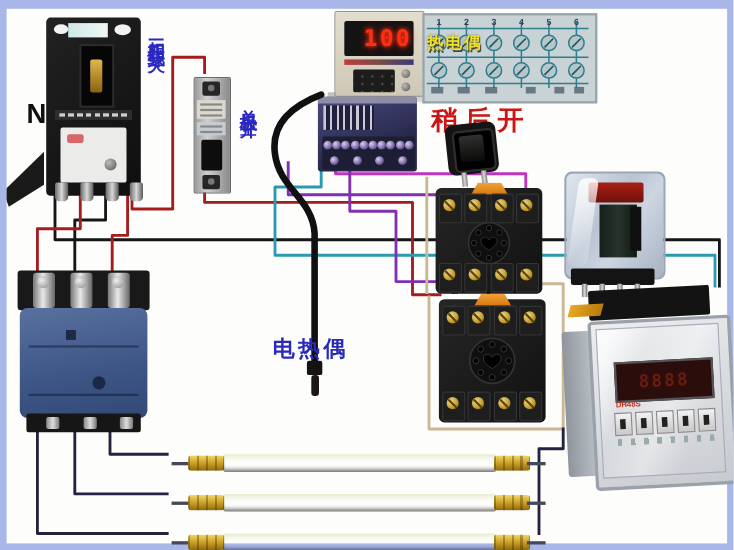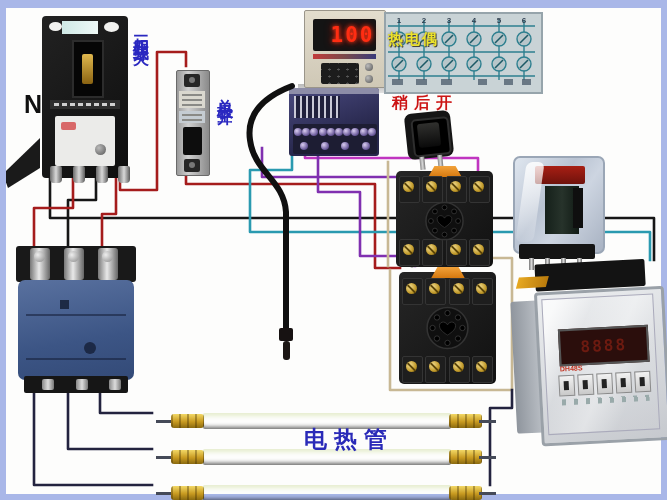--- a/index.html
+++ b/index.html
@@ -272,21 +272,21 @@
             <rect x="30" y="65" width="11" height="6"></rect>
             <rect x="55" y="65" width="11" height="6"></rect>
             <rect x="92" y="65" width="9" height="6"></rect>
             <rect x="118" y="65" width="9" height="6"></rect>
             <rect x="136" y="65" width="9" height="6"></rect>
       </g>
     </svg>
   </div>
   <div class="abs ylabel" style="left:382px;top:22px;font-size:15px;letter-spacing:2px;">热电偶</div>
 
-  <div class="abs rlabel" style="left:386px;top:85px;font-size:16px;letter-spacing:6px;">稍后开</div>
+  <div class="abs rlabel" style="left:386px;top:85px;font-size:24px;letter-spacing:6px;">稍后开</div>
   <div class="abs rocker">
     <div class="abs rk-bez">
       <div class="abs rk-key"></div>
     </div>
     <div class="abs rk-pin" style="left:11px;"></div>
     <div class="abs rk-pin" style="left:29px;"></div>
   </div>
 
   <div class="abs socket" style="left:390px;top:163px;height:96px;">
     <div class="abs clip"></div>
@@ -432,20 +432,21 @@
       <div class="abs ct-bt" style="left:52px;"></div>
       <div class="abs ct-bt" style="left:85px;"></div>
     </div>
   </div>
 
   <svg class="abs" style="left:0;top:0" width="655" height="486" viewBox="6 8 655 486">
     <path d="M 292,86 C 266,96 246,112 250,140 C 254,172 284,180 286,212 L 286,330" fill="none" stroke="#101010" stroke-width="6" stroke-linecap="round"></path>
     <rect x="279" y="328" width="14" height="13" rx="2" fill="#171212"></rect>
     <rect x="283" y="341" width="7" height="19" rx="3" fill="#1c1715"></rect>
   </svg>
+  <div class="abs blabel" style="left:242px;top:296px;font-size:20px;letter-spacing:3px;">电热偶</div>
 
   <div class="abs tube" style="top:404px;">
     <div class="abs tb-pin" style="left:0;"></div>
     <div class="abs tb-brass" style="left:15px;"></div>
     <div class="abs tb-body"></div>
     <div class="abs tb-brass" style="left:293px;"></div>
     <div class="abs tb-pin" style="left:323px;"></div>
   </div>
   <div class="abs tube" style="top:440px;">
     <div class="abs tb-pin" style="left:0;"></div>
@@ -454,16 +455,15 @@
     <div class="abs tb-brass" style="left:293px;"></div>
     <div class="abs tb-pin" style="left:323px;"></div>
   </div>
   <div class="abs tube" style="top:476px;">
     <div class="abs tb-pin" style="left:0;"></div>
     <div class="abs tb-brass" style="left:15px;"></div>
     <div class="abs tb-body"></div>
     <div class="abs tb-brass" style="left:293px;"></div>
     <div class="abs tb-pin" style="left:323px;"></div>
   </div>
-  <div class="abs blabel" style="left:298px;top:416px;font-size:23px;letter-spacing:7px;">电热管</div>
 
 </div>
 </div>
 
 </body></html>

